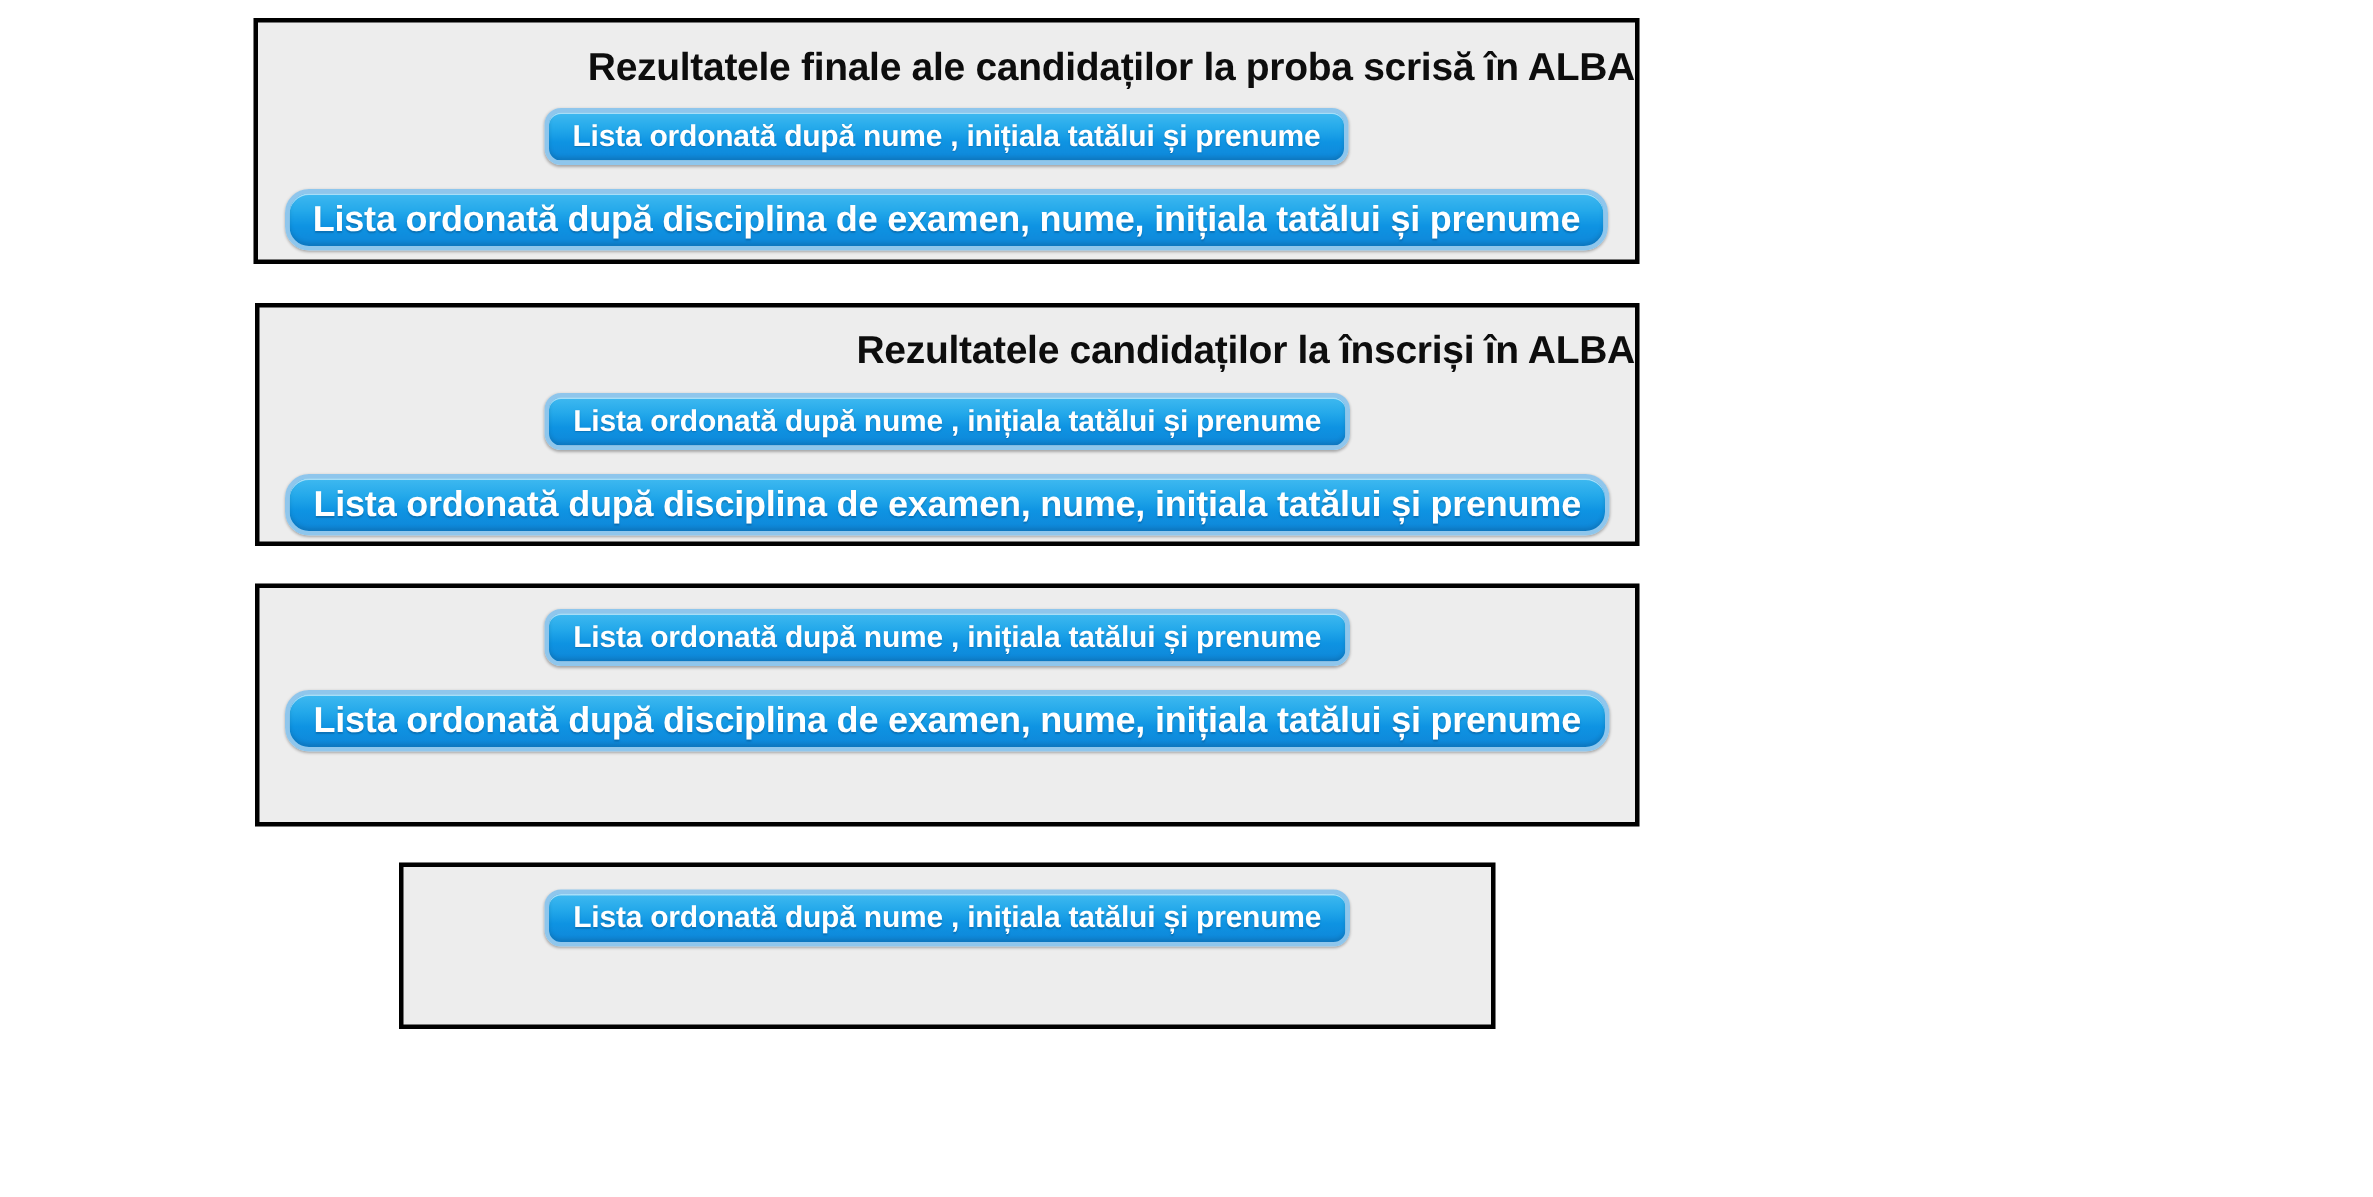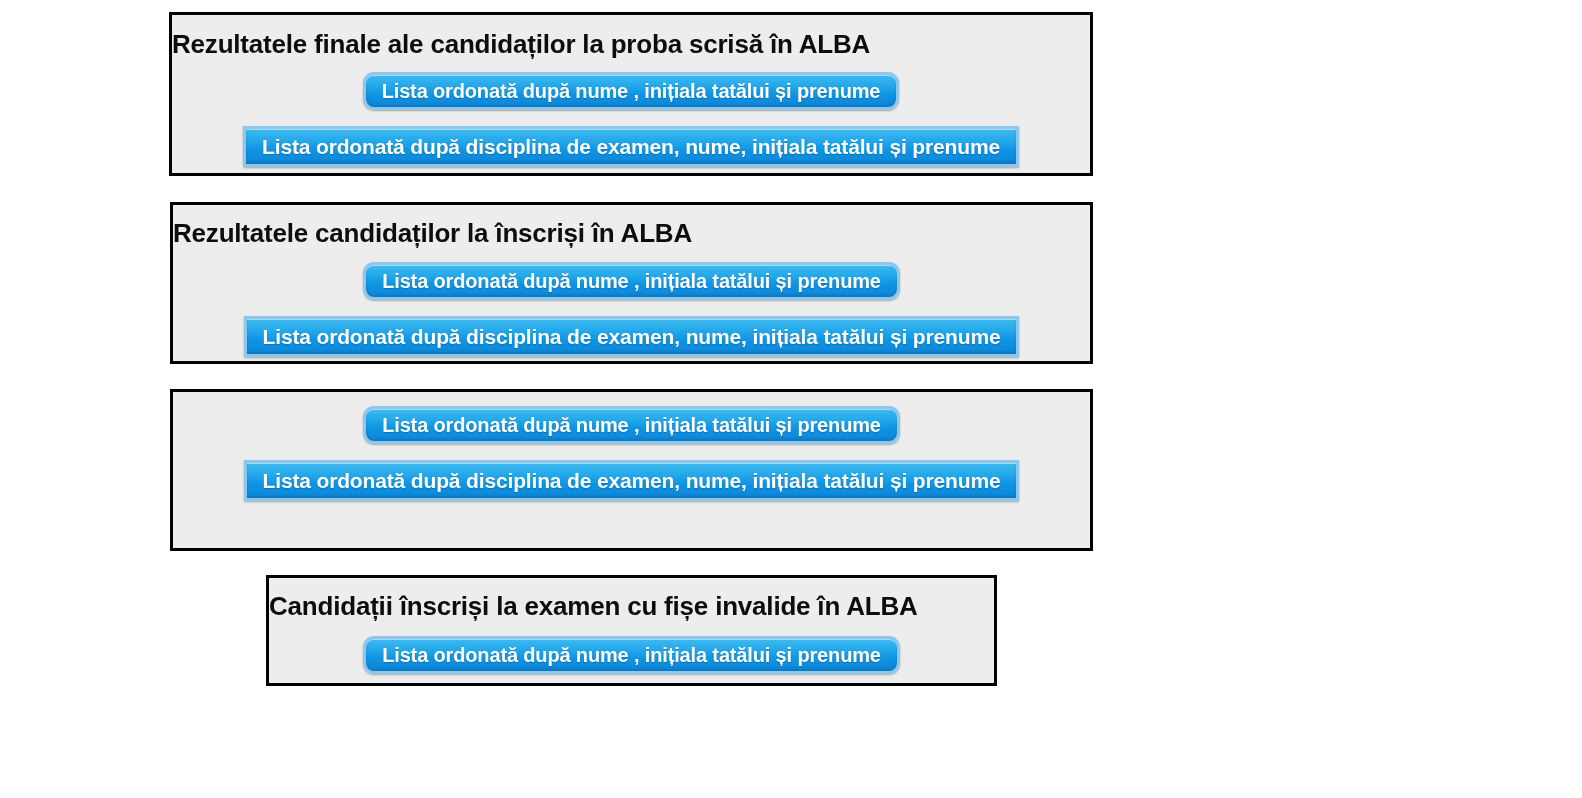--- a/index.html
+++ b/index.html
@@ -16,21 +16,21 @@
   }
 
   .panel {
     position: absolute;
     background: #ededed;
     border: 3px solid #000000;
     box-sizing: border-box;
   }
 
   .panel-title {
-    text-align: left;
+    text-align: right;
     font-weight: bold;
     font-size: 26px;
     line-height: 1.12;
     color: #0d0d0d;
     letter-spacing: -0.2px;
     margin: 0;
     padding: 0;
     white-space: nowrap;
   }
 
@@ -62,22 +62,22 @@
     font-weight: bold;
     font-size: 20px;
     letter-spacing: -0.15px;
     white-space: nowrap;
     cursor: pointer;
     text-shadow: 0 1px 1px rgba(0,60,110,0.35);
   }
 
   .btn.wide {
     height: 41px;
-    font-size: 21px;
-    border-radius: 0;
+    font-size: 24px;
+    border-radius: 16px;
   }
 
   
   #panel-0 { left: 169px;  top: 12px;  width: 924px; height: 164px; }
   #panel-1 { left: 170px;  top: 202px; width: 923px; height: 162px; }
   #panel-2 { left: 170px;  top: 389px; width: 923px; height: 162px; }
   #panel-3 { left: 266px;  top: 575px; width: 731px; height: 111px; }
 
   #panel-0 .panel-title { margin-top: 15px; }
   #panel-1 .panel-title { margin-top: 14px; }
@@ -117,17 +117,16 @@
 <section class="panel" id="panel-2">
   <div class="btn-row r1">
     <button class="btn">Lista ordonată după nume , inițiala tatălui și prenume</button>
   </div>
   <div class="btn-row r2">
     <button class="btn wide">Lista ordonată după disciplina de examen, nume, inițiala tatălui și prenume</button>
   </div>
 </section>
 
 <section class="panel" id="panel-3">
-  <h2 class="panel-title">Candidații înscriși la examen cu fișe invalide în ALBA</h2>
   <div class="btn-row r1">
     <button class="btn">Lista ordonată după nume , inițiala tatălui și prenume</button>
   </div>
 </section>
 
 </body></html>

